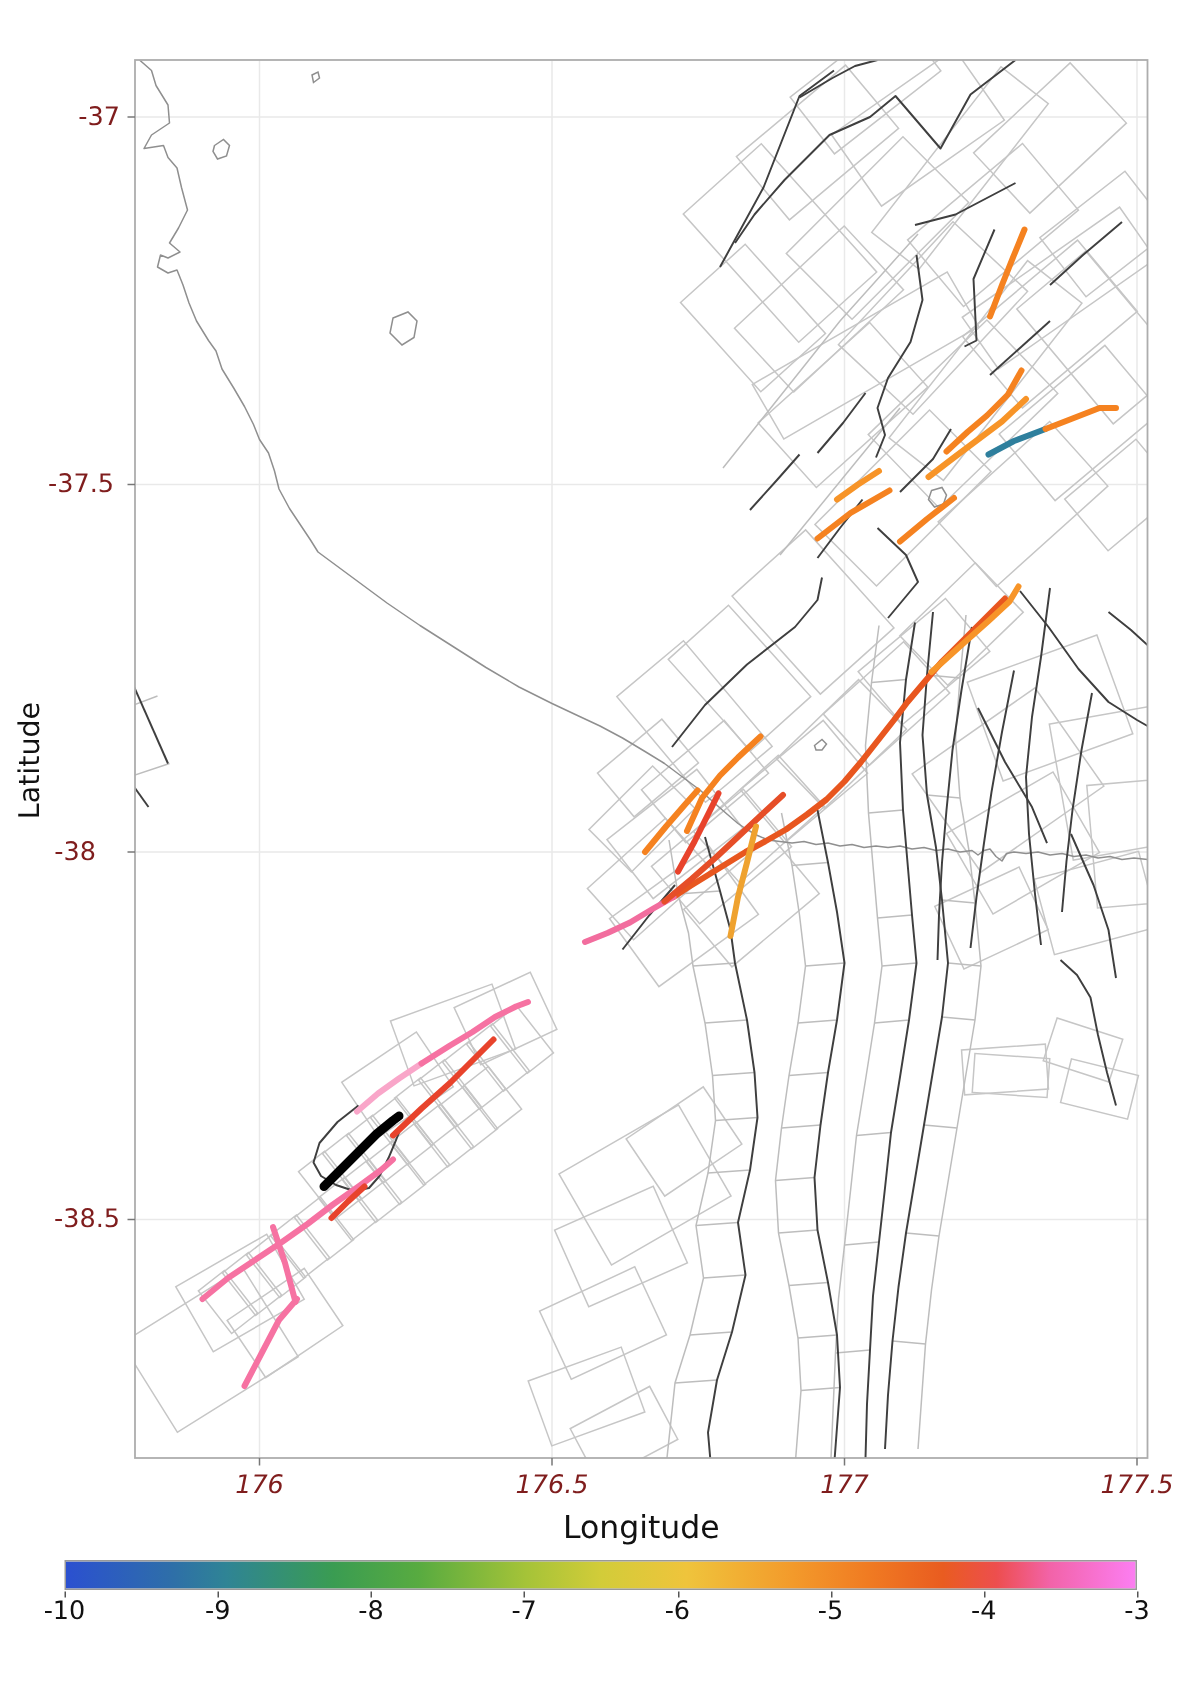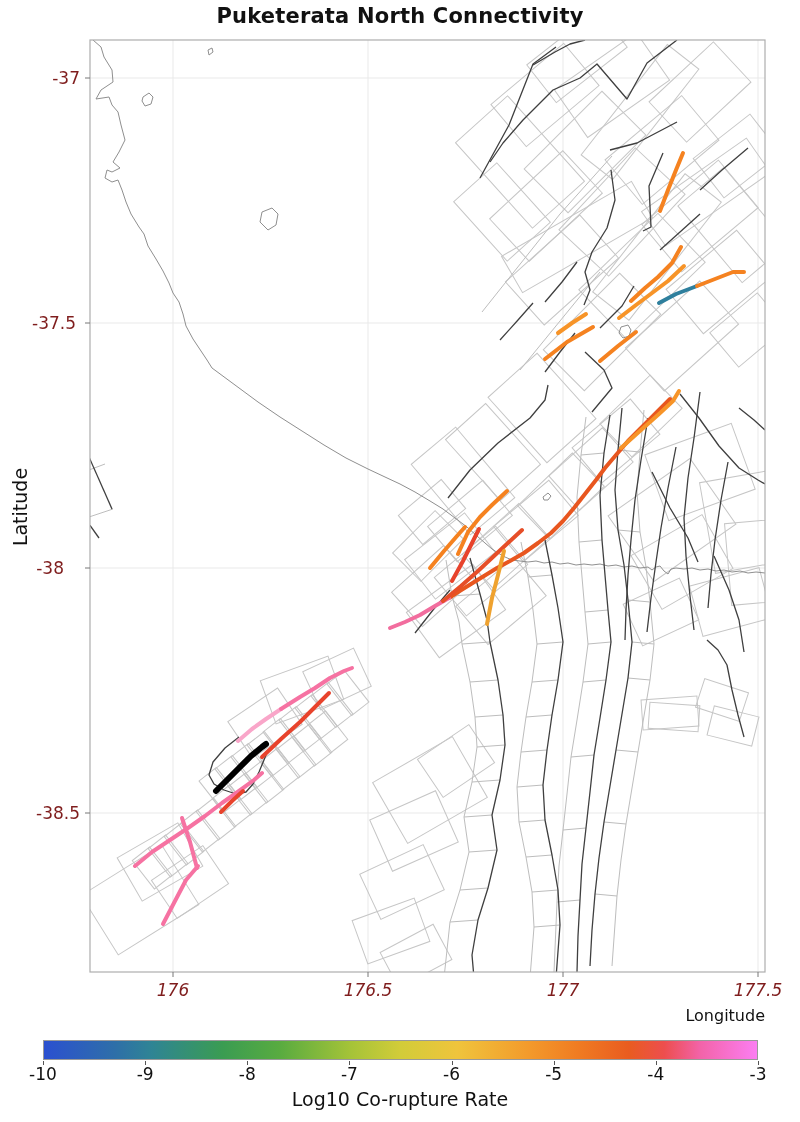--- a/index.html
+++ b/index.html
@@ -1,36 +1,35 @@
 <!DOCTYPE html>
 <html><head>
 <meta charset="utf-8">
 <style>
   html,body{margin:0;padding:0;background:#ffffff;}
   .fig{position:relative;width:800px;height:1122px;background:#ffffff;
        font-family:"DejaVu Sans","Liberation Sans",sans-serif;color:#111;overflow:hidden;}
   .title{position:absolute;top:4px;left:0;width:800px;text-align:center;
          font-size:21px;font-weight:bold;letter-spacing:.2px;}
   #mapsvg{position:absolute;left:0;top:0;}
-  .xlabel{position:absolute;top:1006px;left:90px;width:675px;text-align:right;font-size:16px;}
+  .xlabel{position:absolute;top:1006px;left:90px;width:675px;text-align:center;font-size:21px;}
   .ylabel{position:absolute;left:-40px;top:496px;width:120px;text-align:center;font-size:19px;
           transform:rotate(-90deg);transform-origin:center;}
   .ticklab{position:absolute;font-size:17px;color:#7f1d1d;white-space:nowrap;}
   .ticklab.x{transform:translateX(-50%);font-style:italic;}
   .ticklab.y{transform:translate(-100%,-50%);}
   .cbar{position:absolute;left:43px;top:1040px;width:715px;height:20px;border:1px solid #999;box-sizing:border-box;}
   .cbtick{position:absolute;width:1px;height:4px;background:#555;top:1061px;}
   .cblab{position:absolute;top:1064px;font-size:17px;transform:translateX(-50%);white-space:nowrap;}
   .cbtitle{position:absolute;top:1088px;left:0;width:800px;text-align:center;font-size:19px;}
 </style>
 </head>
 <body>
 
 <div class="fig">
-  <div class="title">Puketerata North Connectivity</div>
   <svg id="mapsvg" width="800" height="1122">
       <defs>
         <clipPath id="plotclip">
           <rect x="90" y="40" width="675" height="932"></rect>
         </clipPath>
       </defs>
       <g stroke="#e9e9e9" stroke-width="1">
         <line x1="173" y1="40" x2="173" y2="972"></line>
         <line x1="368" y1="40" x2="368" y2="972"></line>
         <line x1="563" y1="40" x2="563" y2="972"></line>
@@ -216,21 +215,20 @@
         <line x1="758" y1="972" x2="758" y2="977"></line>
         <line x1="85" y1="78" x2="90" y2="78"></line>
         <line x1="85" y1="323" x2="90" y2="323"></line>
         <line x1="85" y1="568" x2="90" y2="568"></line>
         <line x1="85" y1="813" x2="90" y2="813"></line>
       </g>
     </svg>
   <div class="xlabel">Longitude</div>
   <div class="ylabel">Latitude</div>
   <div class="cbar" style="background: linear-gradient(to right, rgb(43, 80, 208) 0%, rgb(46, 111, 168) 10%, rgb(47, 132, 149) 15%, rgb(58, 156, 82) 25%, rgb(88, 171, 64) 33%, rgb(165, 195, 56) 43%, rgb(210, 204, 57) 50%, rgb(239, 196, 60) 58%, rgb(243, 154, 43) 68%, rgb(240, 123, 34) 75%, rgb(233, 92, 32) 82%, rgb(237, 78, 78) 87%, rgb(242, 99, 168) 92%, rgb(252, 126, 242) 100%);"></div>
-  <div class="cbtitle">Log10 Co-rupture Rate</div>
   <div id="labels">
       <div class="ticklab x" style="left: 173px; top: 980px;">176</div>
       <div class="ticklab x" style="left: 368px; top: 980px;">176.5</div>
       <div class="ticklab x" style="left: 563px; top: 980px;">177</div>
       <div class="ticklab x" style="left: 758px; top: 980px;">177.5</div>
       <div class="ticklab y" style="left: 80px; top: 78px;">-37</div>
       <div class="ticklab y" style="left: 76px; top: 323px;">-37.5</div>
       <div class="ticklab y" style="left: 64px; top: 568px;">-38</div>
       <div class="ticklab y" style="left: 80px; top: 813px;">-38.5</div>
       <div class="cbtick" style="left: 43px;"></div>

